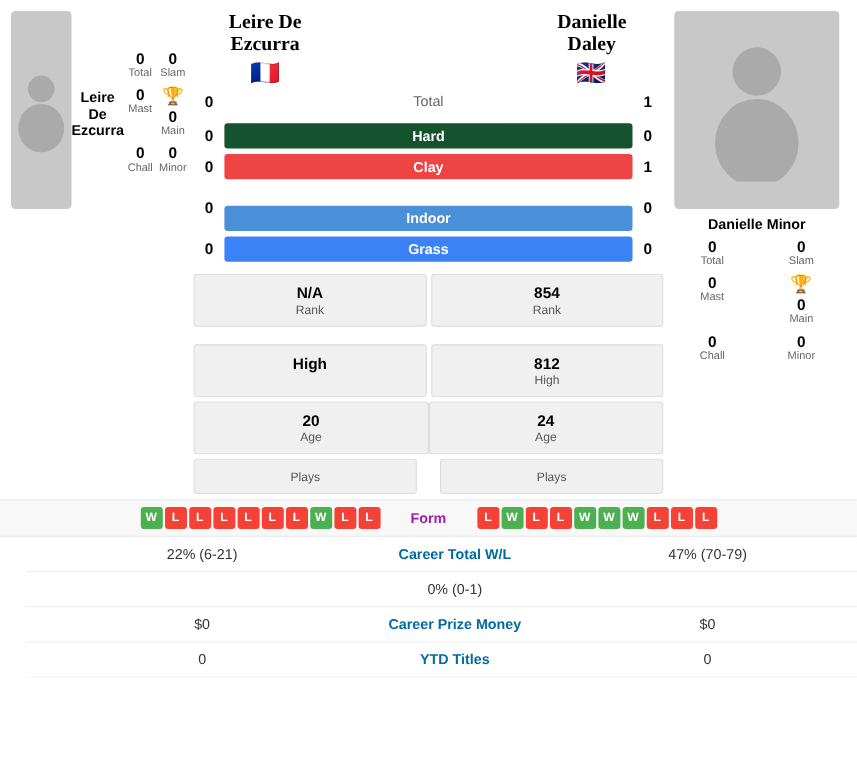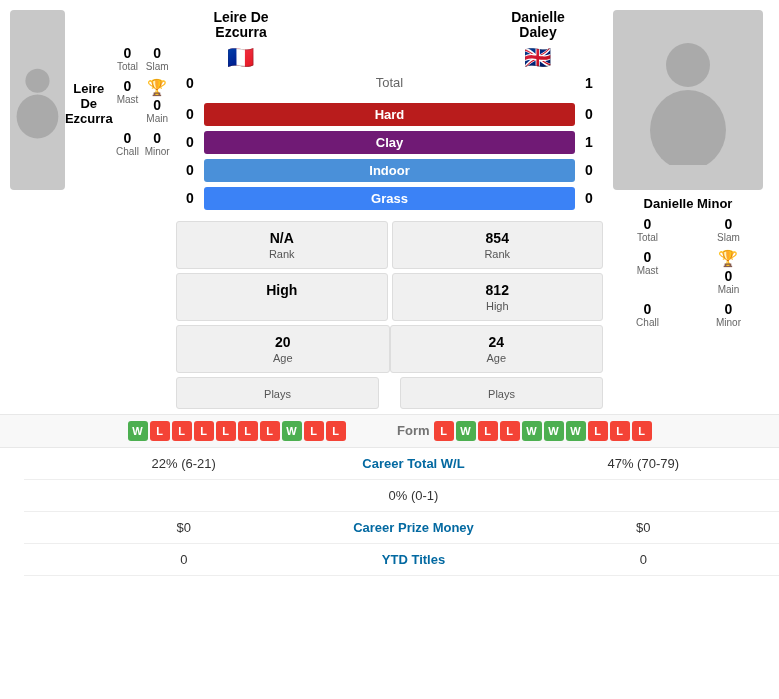--- a/index.html
+++ b/index.html
@@ -23,23 +23,23 @@
       font-weight: bold;
       text-align: center;
       margin-top: 6px;
       color: #000;
     }
     
     .trophy-cell { display: flex; flex-direction: column; align-items: center; position: relative; }
     
     .flag { font-size: 22px; margin-top: 4px; }
     
-    .badge-hard { background: #b91c1c; }
-    .badge-clay { background: #701a75; }
-    .badge-indoor { background: #4a90d9; }
+    .badge-hard { background: #14532d; }
+    .badge-clay { background: #ef4444; }
+    .badge-indoor { background: #4a90d9; margin-top: 19px; }
     .badge-grass { background: #3b82f6; }
     
     .info-box-value {
       font-size: 14px;
       font-weight: bold;
       color: #000;
     }
     
     .info-box-label {
       font-size: 11px;
@@ -102,24 +102,25 @@
     }
     
     .name-left, .name-right {
       display: flex;
       flex-direction: column;
       align-items: center;
       width: 130px;
     }
     
     .name-text {
-      font-size: 14px;
+      font-size: 18px;
       font-weight: bold;
       text-align: center;
       line-height: 1.1;
+      font-family: Liberation Serif, serif;
     }
     
     
     .surfaces-section {
       width: 100%;
       margin-top: 4px;
     }
     
     .surf-row {
       display: flex;
@@ -197,23 +198,23 @@
     
     .form-right {
       display: flex;
       gap: 2px;
       flex: 1;
     }
     
     .form-label {
       font-size: 13px;
       font-weight: bold;
-      color: #737373;
+      color: #a21caf;
       width: 80px;
-      text-align: right;
+      text-align: center;
       flex-shrink: 0;
     }
     
     .form-pill {
       width: 20px;
       height: 20px;
       border-radius: 3px;
       display: flex;
       align-items: center;
       justify-content: center;
@@ -357,21 +358,21 @@
       <div style="display:flex; justify-content:space-between; width:100%; margin-top:6px; gap:4px;">
         <div class="left-info-box" style="flex:1;">
           <div class="info-box-value">N/A</div>
           <div class="info-box-label">Rank</div>
         </div>
         <div class="left-info-box" style="flex:1;">
           <div class="info-box-value">854</div>
           <div class="info-box-label">Rank</div>
         </div>
       </div>
-      <div style="display:flex; justify-content:space-between; width:100%; margin-top:4px; gap:4px;">
+      <div style="display:flex; justify-content:space-between; width:100%; margin-top:16px; gap:4px;">
         <div class="left-info-box" style="flex:1;">
           <div class="info-box-value">High</div>
         </div>
         <div class="left-info-box" style="flex:1;">
           <div class="info-box-value">812</div>
           <div class="info-box-label">High</div>
         </div>
       </div>
       <div style="display:flex; justify-content:flex-end; width:100%; margin-top:4px; gap:0;">
         <div class="left-info-box" style="flex:1;">

